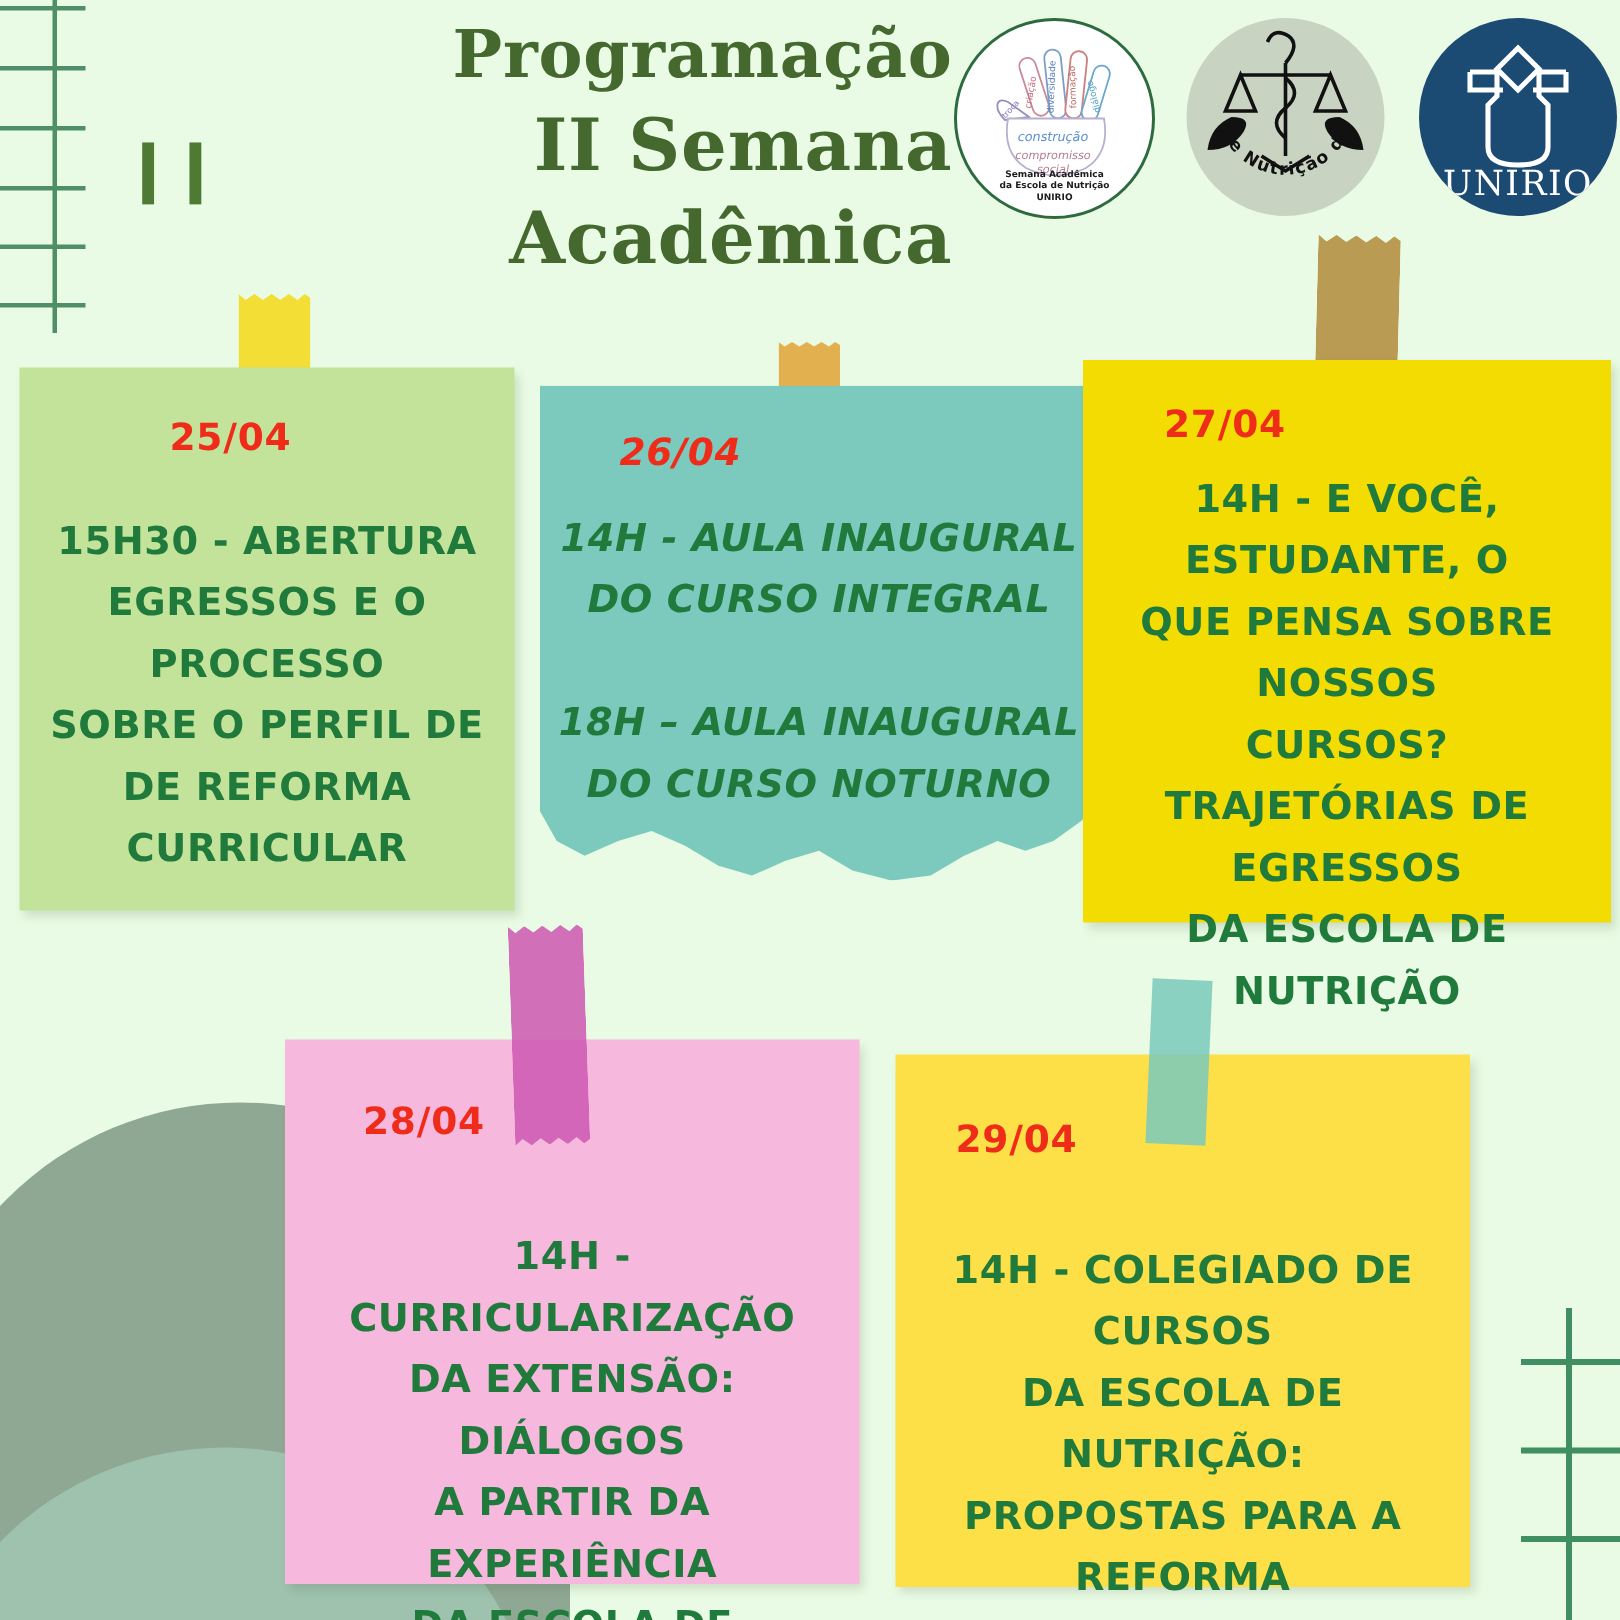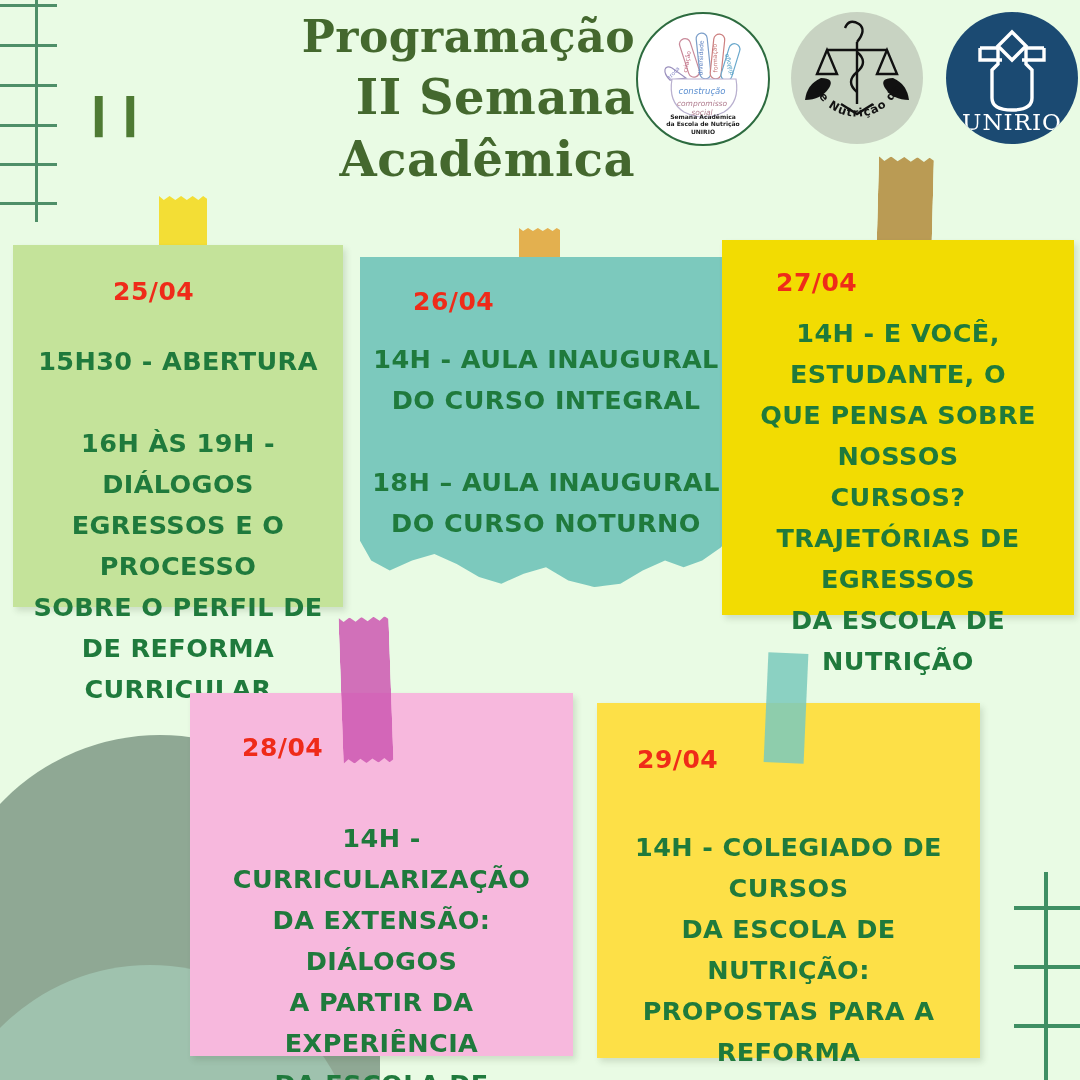--- a/index.html
+++ b/index.html
@@ -73,21 +73,21 @@
   .note .body p.gap{margin-top:41px;}
 
   
   #note-0{left:13px;  top:245px; width:330px; height:362px; background:#c4e39a;}
   #note-1{left:360px; top:257px; width:372px; height:330px; background:#7cc9bd;
           -webkit-clip-path:polygon(0 0,100% 0,100% 84%,97% 88%,92% 92%,87% 94%,
              82% 92%,76% 95%,70% 99%,63% 100%,56% 98%,50% 94%,44% 96%,38% 99%,
              32% 97%,26% 93%,20% 90%,14% 92%,8% 95%,3% 92%,0 86%);
           clip-path:polygon(0 0,100% 0,100% 84%,97% 88%,92% 92%,87% 94%,
              82% 92%,76% 95%,70% 99%,63% 100%,56% 98%,50% 94%,44% 96%,38% 99%,
-             32% 97%,26% 93%,20% 90%,14% 92%,8% 95%,3% 92%,0 86%);}
+             32% 97%,26% 93%,20% 90%,14% 92%,8% 95%,3% 92%,0 86%);font-style:italic;}
   #note-2{left:722px; top:240px; width:352px; height:375px; background:#f2dc02;}
   #note-3{left:190px; top:693px; width:335px; height:363px; background:#f7b8dd;}
   #note-4{left:597px; top:703px; width:383px; height:355px; background:#eec172;}
 
   #note-0 .date{left:56px;top:32px;margin-left:44px;}
   #note-1 .date{left:53px;top:30px;}
   #note-2 .date{left:54px;top:28px;}
   #note-3 .date{left:52px;top:40px;}
   #note-4 .date{left:40px;top:42px;}
 
@@ -227,21 +227,20 @@
       <div class="strip" style="background: rgba(226, 163, 55, 0.86);"></div>
     </div>
   <div class="tape" id="tape-2">
       <div class="strip" style="background: rgba(178, 139, 60, 0.86);"></div>
     </div>
 
   <div class="note" id="note-0" style="background: rgb(196, 227, 154);">
     <div class="date">25/04</div>
     <div class="body">
         <p>15H30 - ABERTURA</p>
-        <p class="gap">16H ÀS 19H - DIÁLOGOS</p>
         <p>EGRESSOS E O PROCESSO</p>
         <p>SOBRE O PERFIL DE</p>
         <p>DE REFORMA CURRICULAR</p>
       </div>
   </div>
 
   <div class="note" id="note-1" style="background: rgb(124, 201, 189);">
     <div class="date">26/04</div>
     <div class="body">
         <p>14H - AULA INAUGURAL</p>

